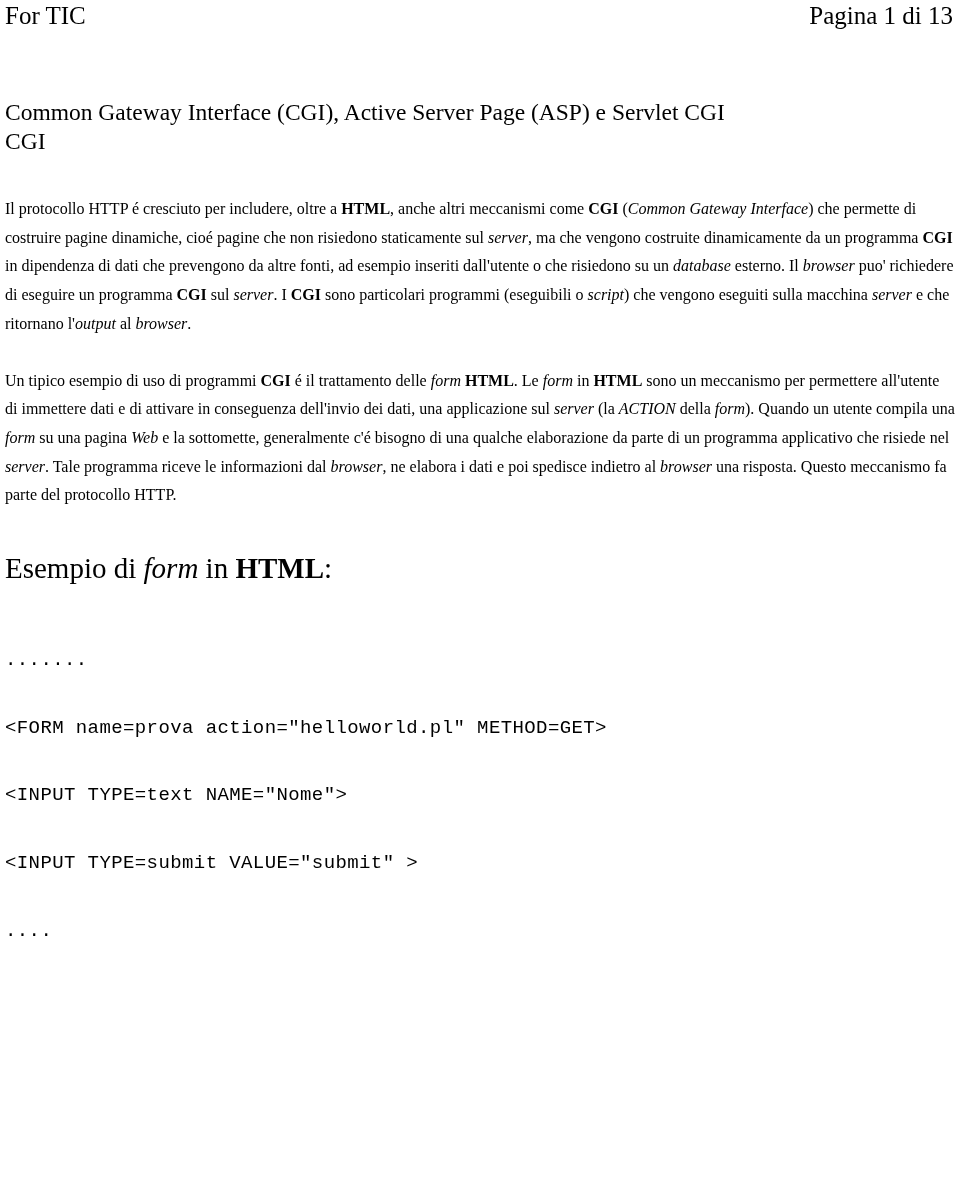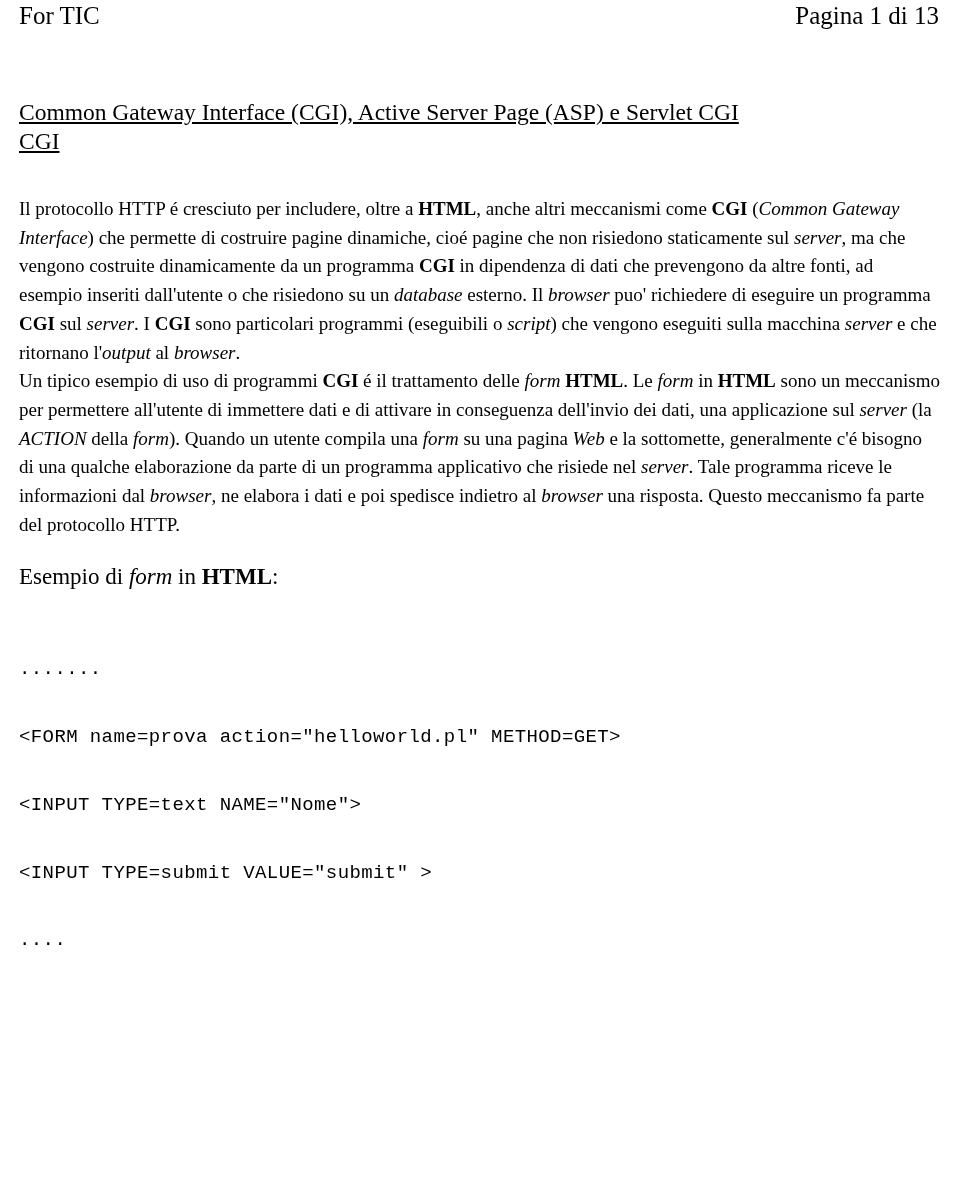--- a/index.html
+++ b/index.html
@@ -12,21 +12,21 @@
     width: 960px;
     height: 1199px;
     font-family: "Liberation Serif", "DejaVu Serif", serif;
     color: #000000;
     overflow: hidden;
   }
   .page {
     position: relative;
     width: 960px;
     height: 1199px;
-    padding: 0 19px;
+    padding: 0 5px;
   }
 
   
   .page-header {
     display: flex;
     justify-content: space-between;
     align-items: baseline;
     font-size: 25px;
     line-height: 30px;
     padding-top: 1px;
@@ -40,35 +40,35 @@
     border-top: 1px solid #ffffff;
     margin: 0;
   }
 
   
   .title-block {
     margin-top: 66px;
     font-size: 23.5px;
     line-height: 28.5px;
   }
-  .title-line { white-space: nowrap; text-decoration: underline; }
+  .title-line { white-space: nowrap; }
 
   .para {
-    font-size: 19px;
+    font-size: 16px;
     line-height: 28.7px;
     text-align: left;
     margin: 0;
   }
   .para-1 { margin-top: 40px; }
-  .para-2 { }
+  .para-2 { margin-top: 28px; }
 
   .lead-in {
-    font-size: 23px;
+    font-size: 29px;
     line-height: 28.7px;
-    margin-top: 24px;
+    margin-top: 44px;
   }
 
   i, .i { font-style: italic; }
   b, .b { font-weight: bold; }
 
   
   .code-block {
     font-family: "Liberation Mono", "DejaVu Sans Mono", monospace;
     font-size: 19px;
     line-height: 22.6px;

